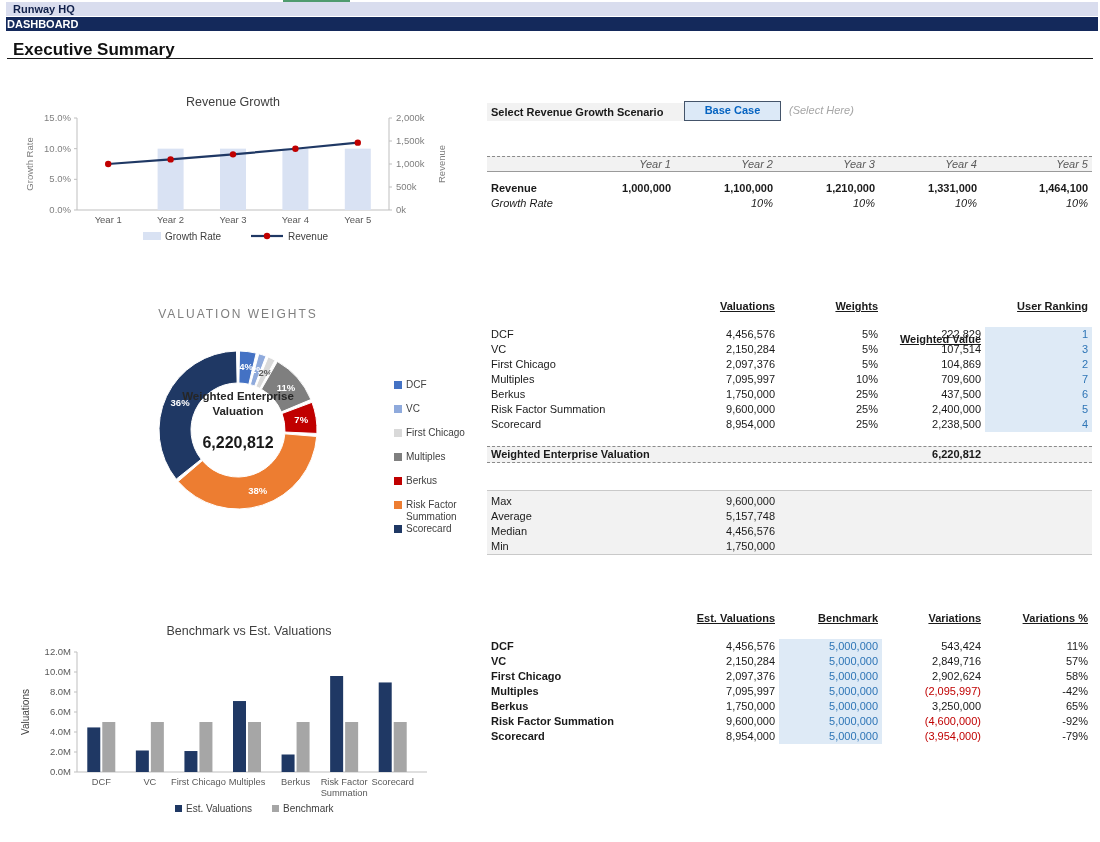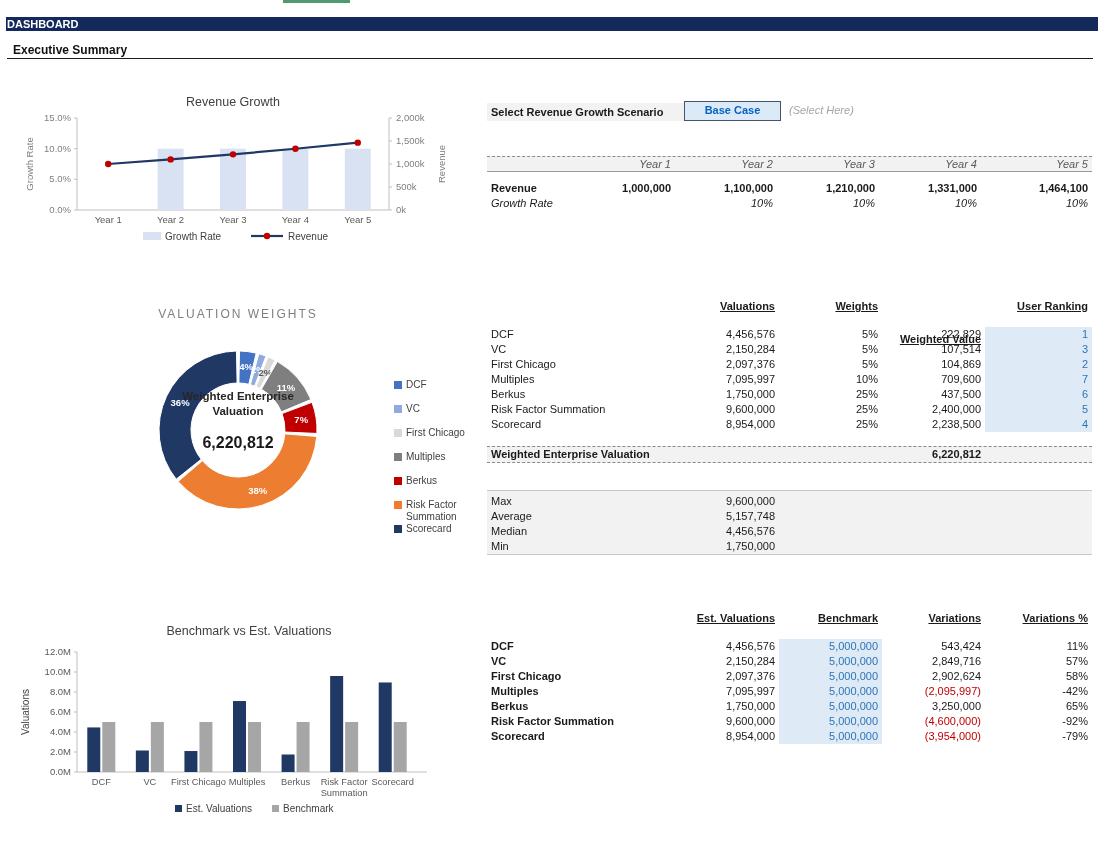--- a/index.html
+++ b/index.html
@@ -7,21 +7,21 @@
   body { font-family:"Liberation Sans", sans-serif; }
   .screen { position:relative; width:1100px; height:842px; background:#fff; overflow:hidden; }
 
   
   .tab-strip   { position:absolute; left:283px; top:0; width:67px; height:3px; background:#4F9B6E; }
   .topbar-app  { position:absolute; left:6px; top:2px;  width:1092px; height:14px; background:#D9DDEE;
                  font-size:11px; font-weight:bold; color:#10204a; line-height:14px; padding-left:7px; }
   .topbar-nav  { position:absolute; left:6px; top:17px; width:1092px; height:14px; background:#14295B;
                  font-size:11px; font-weight:bold; color:#fff; line-height:14px; padding-left:1px; }
   .exec-head   { position:absolute; left:7px; top:42px; width:1086px; height:17px;
-                 border-bottom:1.5px solid #1a1a1a; font-size:12px; font-weight:bold; color:#111;
+                 border-bottom:1.5px solid #1a1a1a; font-size:17px; font-weight:bold; color:#111;
                  padding-left:6px; line-height:16px; }
 
   
   .panel { position:absolute; border:1.5px solid #2b2b2b; background:#fff; }
   .panel-title { position:absolute; left:0; top:0; right:0; height:14px; background:#16305F;
                  color:#fff; font-size:11px; font-weight:bold; line-height:14px; padding-left:4px; }
   .vdivider { position:absolute; top:14px; bottom:0; left:470px; width:2px; background:#2b2b2b; }
 
   .chart-svg { position:absolute; }
   svg text { font-family:"Liberation Sans", sans-serif; }
@@ -69,20 +69,21 @@
   .brows { position:absolute; left:487px; top:639px; width:605px; }
   .brows .row { height:15px; }
   .bench-cell { background:#DEEAF6; color:#2E75B6; }
 </style>
 </head>
 <body>
 
 <div class="screen">
 
   <div class="tab-strip"></div>
+  <div class="topbar-app">Runway HQ</div>
   <div class="topbar-nav">DASHBOARD</div>
   <div class="exec-head">Executive Summary</div>
 
 
   <svg id="combo-svg" class="chart-svg" style="left:13px; top:90px;" width="468" height="162" viewBox="0 0 468 162">
       <text x="220" y="16" text-anchor="middle" font-size="12.5" fill="#404040">Revenue Growth</text>
       <line x1="64" y1="28" x2="64" y2="120" stroke="#BFBFBF"></line>
       <line x1="376" y1="28" x2="376" y2="120" stroke="#BFBFBF"></line>
       <line x1="64" y1="120" x2="376" y2="120" stroke="#BFBFBF"></line>
       <line x1="61" y1="120" x2="64" y2="120" stroke="#BFBFBF"></line>

